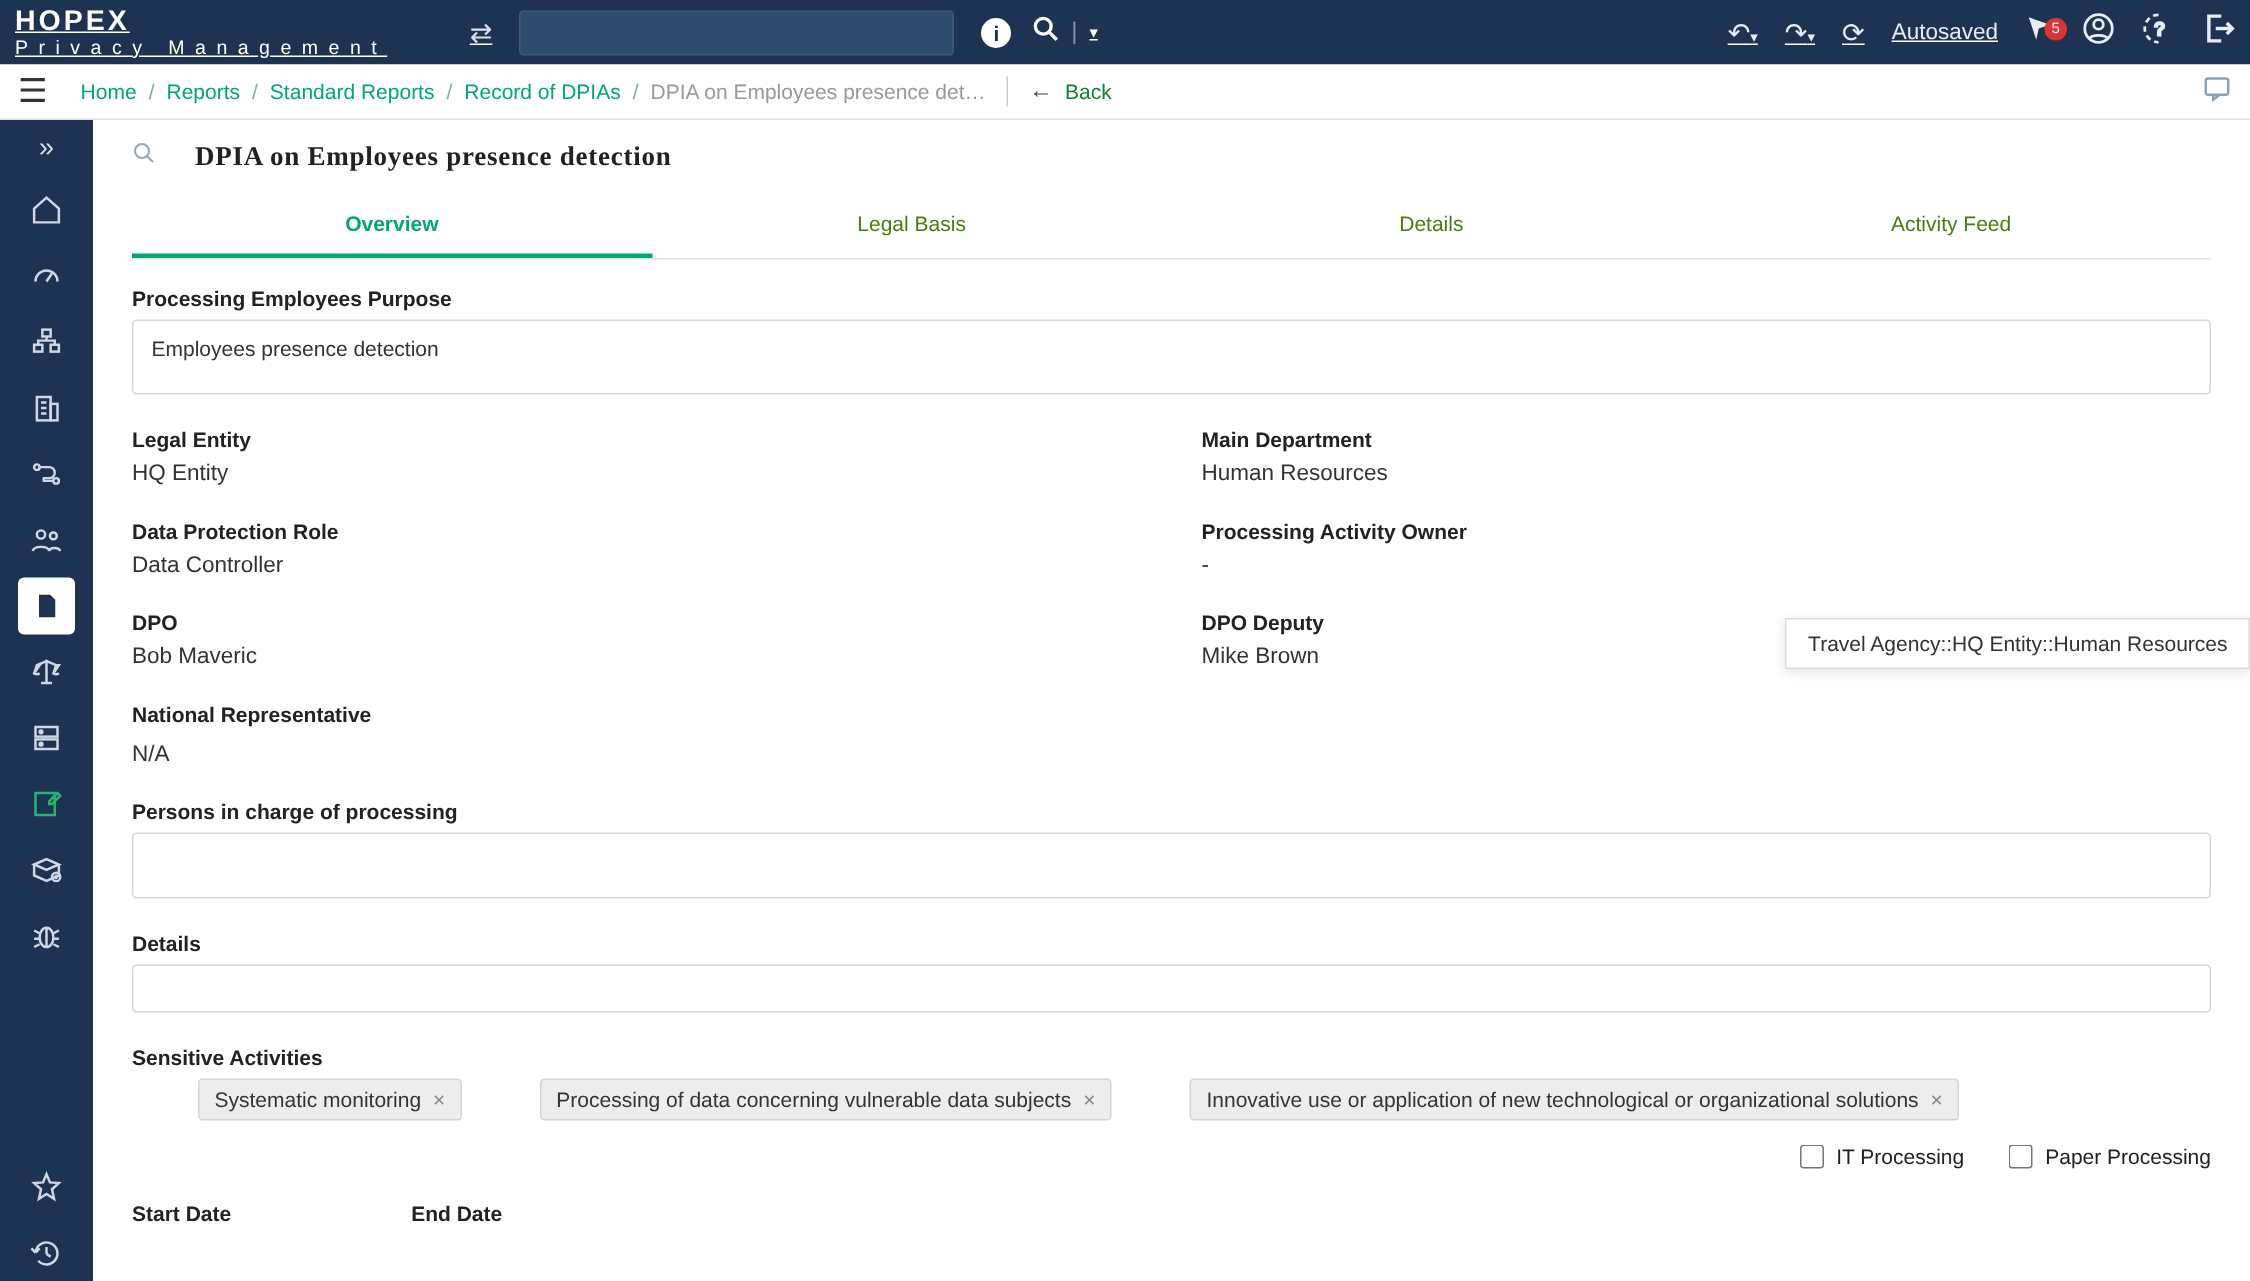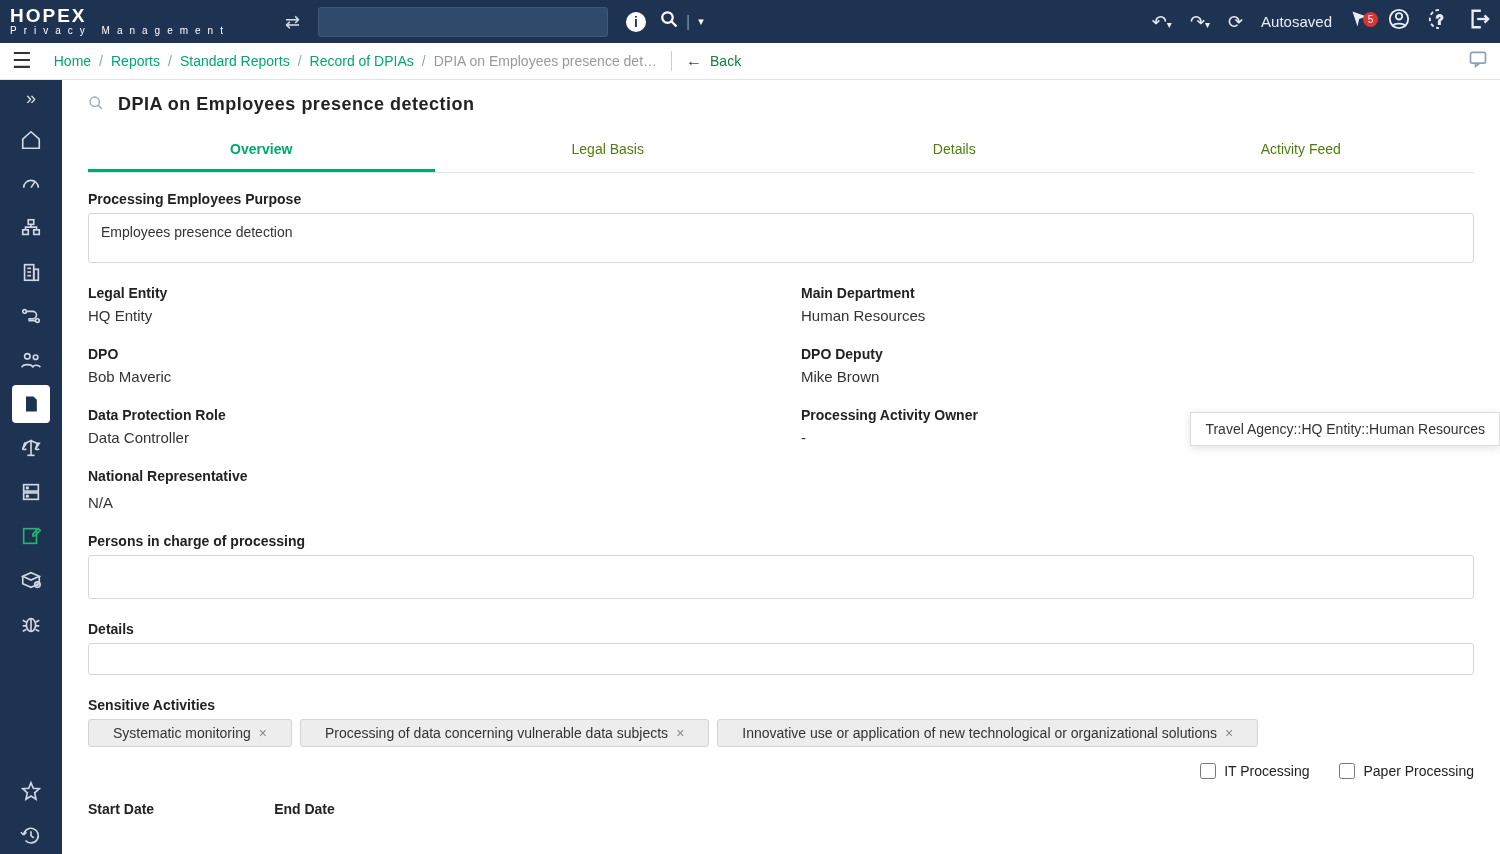--- a/index.html
+++ b/index.html
@@ -1,21 +1,21 @@
 <!DOCTYPE html>
 <html><head>
 <meta charset="utf-8">
 <style>
   * { box-sizing: border-box; margin: 0; padding: 0; }
   html, body { width: 1500px; height: 854px; font-family: "Segoe UI", Arial, sans-serif; background:#fff; overflow:hidden;}
   
-  .topbar { background:#1e3352; height:43px; display:flex; align-items:center; color:#fff; padding:16px 10px; }
+  .topbar { background:#1e3352; height:43px; display:flex; align-items:center; color:#fff; padding:16px 10px;text-decoration:underline; }
   .brand { line-height:1.05; }
   .brand .line1 { font-weight:700; font-size:19px; letter-spacing:2px; }
-  .brand .line2 { font-size:10px; letter-spacing:7px; }
+  .brand .line2 { font-size:13px; letter-spacing:7px; }
   .swap-icon { margin-left:55px; font-size:18px; color:#d6deea; cursor:pointer; }
   .search-box { margin-left:18px; background:#2f4a6b; width:290px; height:30px; border-radius:3px; border:1px solid #3d5a7c; }
   .info-icon { margin-left:18px; width:20px; height:20px; border-radius:50%; background:#fff; color:#1e3352; font-weight:700; font-size:14px; display:flex; align-items:center; justify-content:center; cursor:pointer;}
   .mag-icon { margin-left:14px; font-size:18px; cursor:pointer;}
   .pipe { margin:0 8px; color:#7f92aa; }
   .caret { font-size:11px; cursor:pointer;}
   .top-right { margin-left:auto; display:flex; align-items:center; gap:18px; }
   .undo,.redo,.refresh { font-size:18px; cursor:pointer; color:#e6edf5;}
   .autosaved { font-size:15px; color:#e6edf5;}
   .bell { position:relative; font-size:18px; cursor:pointer;}
@@ -34,35 +34,35 @@
   
   .body-frame { display:flex; height:calc(100% - 80px); }
   .leftnav { width:62px; background:#1e3352; display:flex; flex-direction:column; align-items:center; padding-top:8px; gap:6px;}
   .nav-expand { color:#d6deea; font-size:18px; margin-bottom:6px; cursor:pointer;}
   .nav-item { width:38px; height:38px; display:flex; align-items:center; justify-content:center; color:#cfd8e4; font-size:20px; cursor:pointer; border-radius:4px;}
   .nav-item.active { background:#fff; color:#1e3352;}
   .nav-item.green { color:#22b573;}
   .nav-spacer { flex:1;}
   
   .main { flex:1; overflow:auto; position:relative;}
-  .title-row { display:flex; align-items:center; padding:14px 26px; gap:14px;}
+  .title-row { display:flex; align-items:center; padding:14px 26px; gap:26px;font-family:Liberation Serif, serif;}
   .title-mag { color:#9aa7b5; font-size:16px;}
   .page-title { font-weight:700; font-size:18px; color:#222; letter-spacing:.5px;}
   .tabs { display:flex; border-bottom:1px solid #e2e2e2; margin:0 26px;}
   .tab { flex:1; text-align:center; padding:12px 0; font-size:14px; color:#4d7c0f; cursor:pointer;}
   .tab.active { color:#00a870; font-weight:600; border-bottom:3px solid #00a870;}
   .form-area { padding:18px 26px 40px 26px; color:#222;}
   .label { font-weight:700; font-size:14px; margin-bottom:6px;}
   .textbox { border:1px solid #d6d6d6; border-radius:3px; min-height:50px; padding:10px 12px; font-size:14px; color:#333; width:100%;}
   .two-col { display:flex; gap:40px; margin-top:22px;}
   .col { flex:1;}
   .value { font-size:15px; color:#333; margin-top:4px;}
   .single { margin-top:22px;}
   .tags { display:flex; gap:8px; flex-wrap:wrap; margin-top:6px;}
-  .tag { background:#ededed; border:1px solid #d4d4d4; border-radius:3px; padding:5px 24px; font-size:14px; color:#333; display:flex; align-items:center; gap:8px;}
+  .tag { background:#ededed; border:1px solid #d4d4d4; border-radius:3px; padding:5px 10px; font-size:14px; color:#333; display:flex; align-items:center; gap:8px;margin-left:44px;}
   .tag .x { color:#888; cursor:pointer;}
   .checks { display:flex; gap:30px; margin-top:16px;justify-content:flex-end;}
   .chk { display:flex; align-items:center; gap:8px; font-size:14px;}
   .chk input { width:16px; height:16px;}
   .dates { display:flex; gap:120px; margin-top:22px;}
   
   .tooltip { position:absolute; right:0; top:332px; background:#fff; border:1px solid #dcdcdc; box-shadow:0 2px 8px rgba(0,0,0,.12); padding:8px 14px; font-size:14px; color:#333;}
 </style>
 </head>
 <body>
@@ -275,37 +275,37 @@
           <div class="value">HQ Entity</div>
         </div>
         <div class="col">
           <div class="label">Main Department</div>
           <div class="value">Human Resources</div>
         </div>
       </div>
 
       <div class="two-col">
         <div class="col">
+          <div class="label">Data Protection Role</div>
+          <div class="value">Data Controller</div>
+        </div>
+        <div class="col">
+          <div class="label">Processing Activity Owner</div>
+          <div class="value">-</div>
+        </div>
+      </div>
+
+      <div class="two-col">
+        <div class="col">
           <div class="label">DPO</div>
           <div class="value">Bob Maveric</div>
         </div>
         <div class="col">
           <div class="label">DPO Deputy</div>
           <div class="value">Mike Brown</div>
-        </div>
-      </div>
-
-      <div class="two-col">
-        <div class="col">
-          <div class="label">Data Protection Role</div>
-          <div class="value">Data Controller</div>
-        </div>
-        <div class="col">
-          <div class="label">Processing Activity Owner</div>
-          <div class="value">-</div>
         </div>
       </div>
 
       <div class="single">
         <div class="label">National Representative</div>
         <div class="value" style="margin-top:10px">N/A</div>
       </div>
 
       <div class="single">
         <div class="label">Persons in charge of processing</div>

